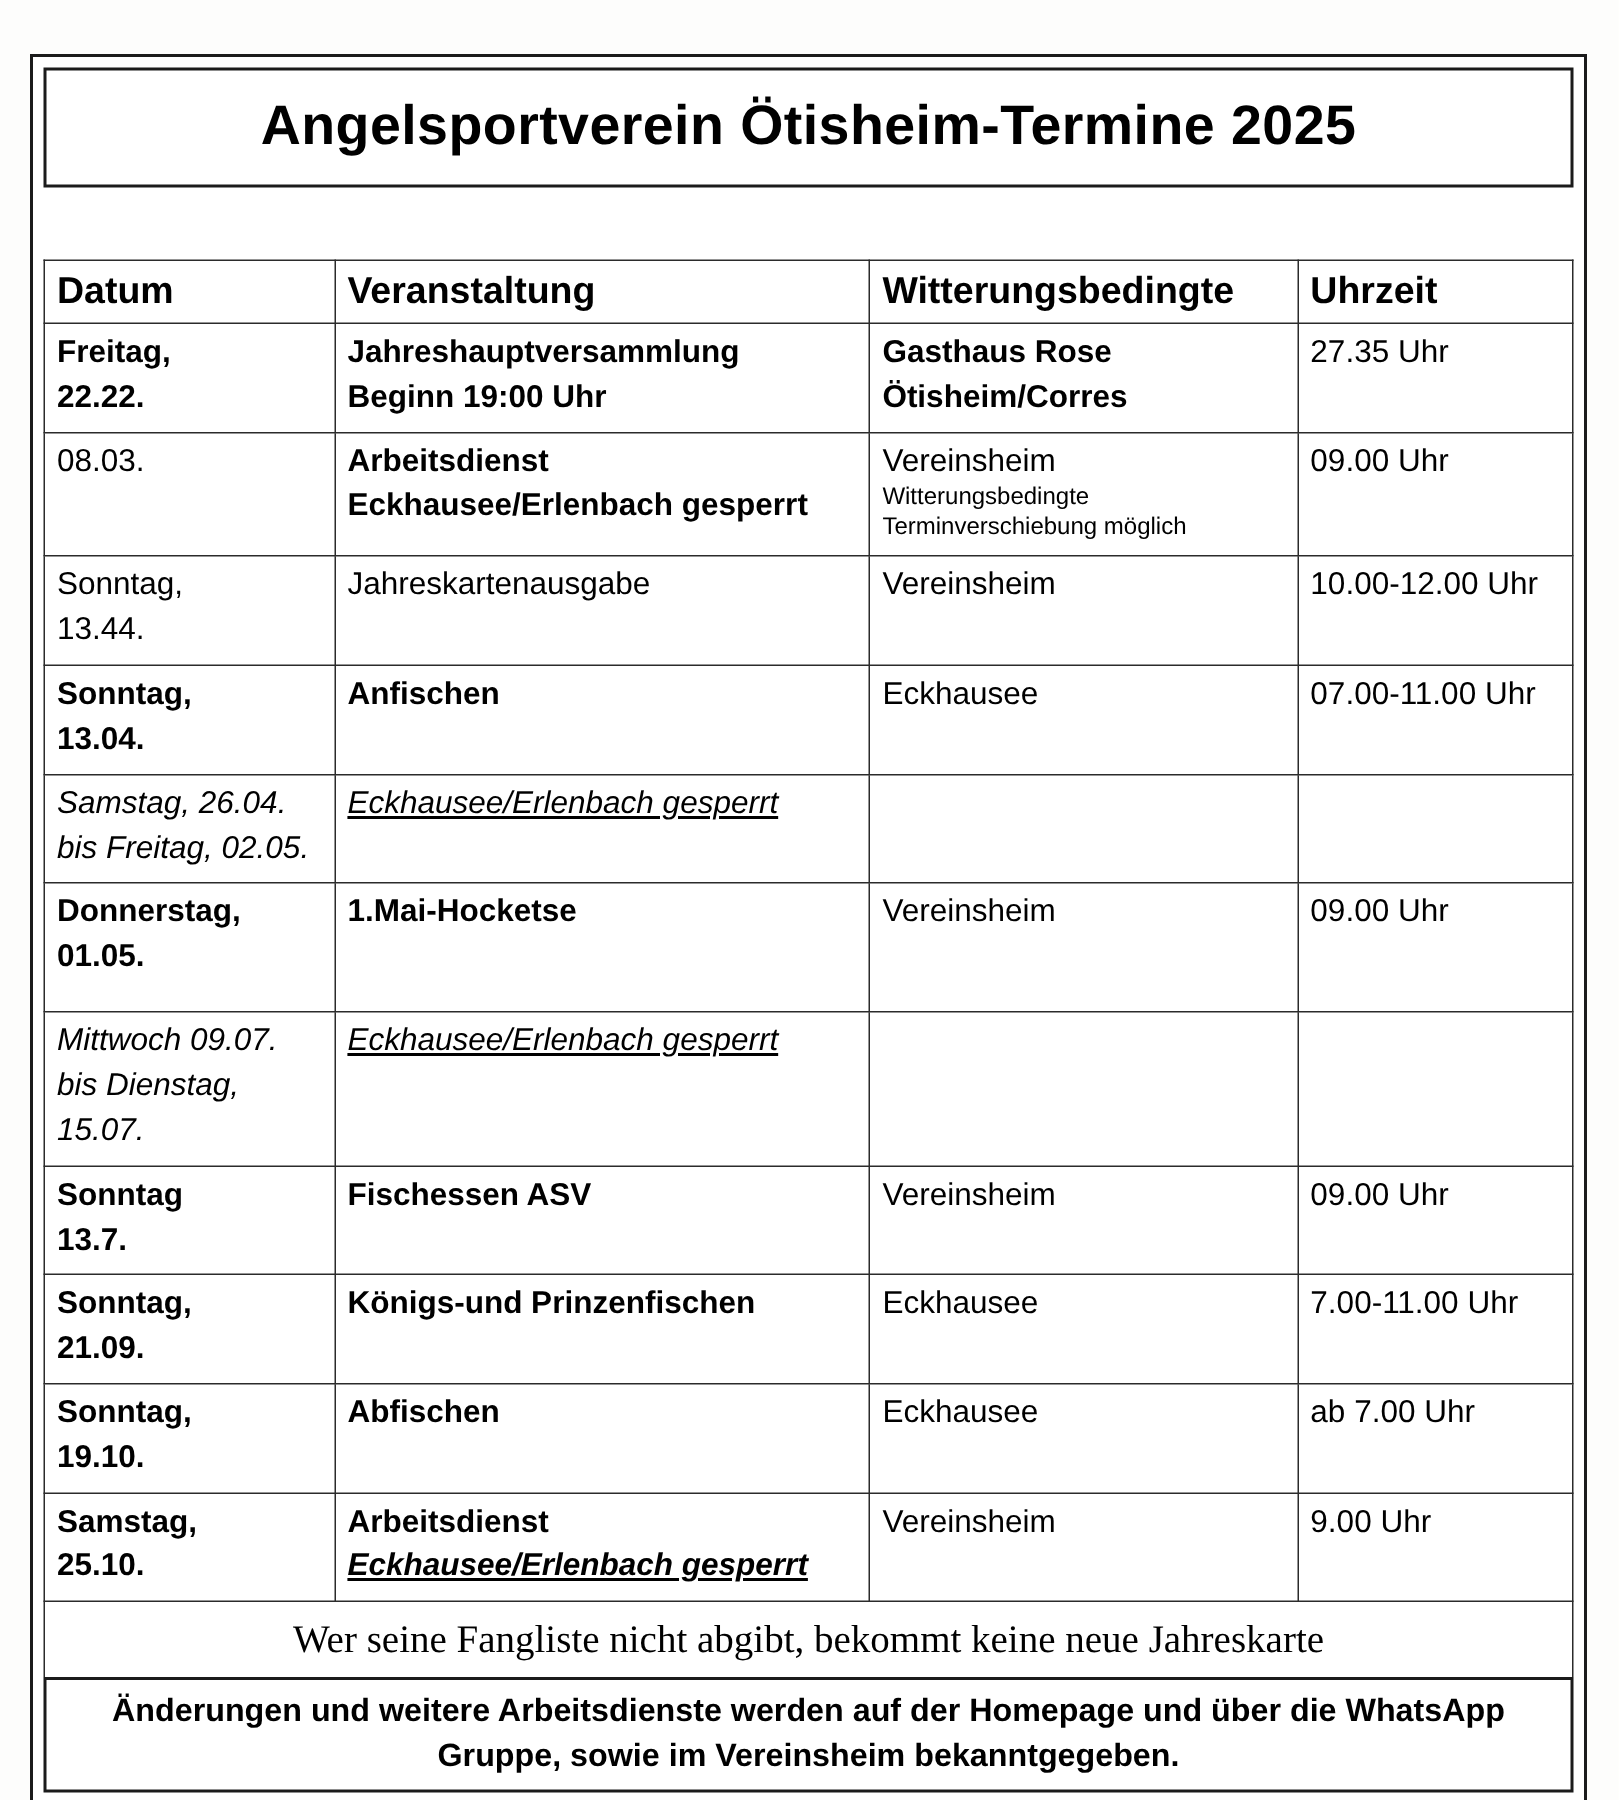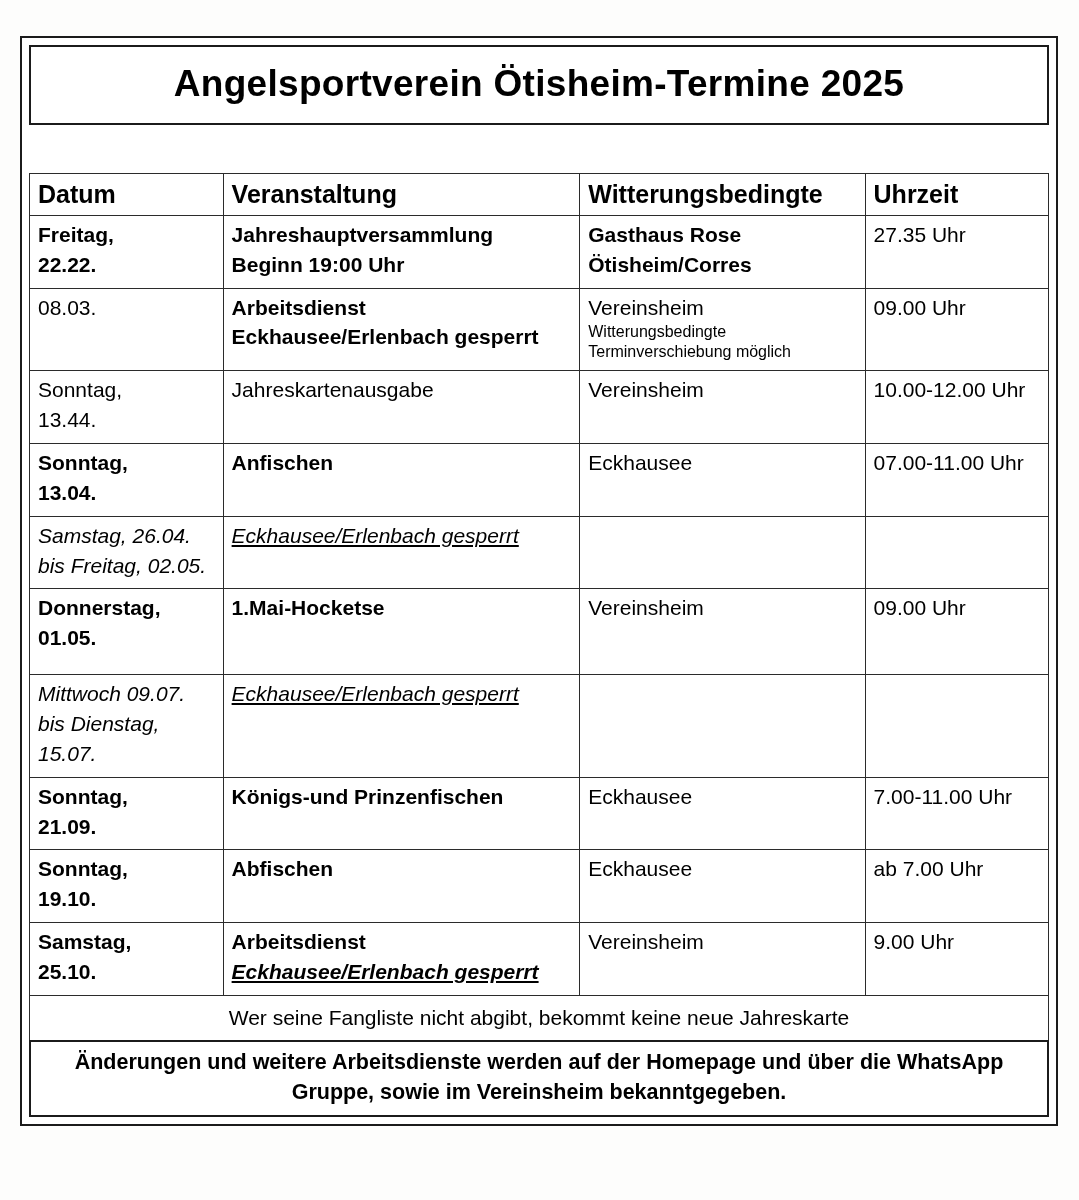--- a/index.html
+++ b/index.html
@@ -66,22 +66,23 @@
     border-right: 1px solid #2b2b2b;
     text-align: center;
     padding: 6px 12px 10px;
   }
   .abgabe-line {
     font-size: 27px;
     font-weight: bold;
     font-style: italic;
   }
   .fangliste-line {
-    font-size: 21px;
+    font-size: 26px;
     margin-top: 4px;
+    font-family: Liberation Serif, serif;
   }
   .footer-bottom {
     border: 2px solid #1b1b1b;
     text-align: center;
     padding: 5px 14px 8px;
     font-size: 21.5px;
     font-weight: bold;
     line-height: 1.4;
   }
 </style>
@@ -207,20 +208,35 @@
             <div class="line s-i">15.07.</div>
           </td>
           <td>
             <div class="line s-iu">Eckhausee/Erlenbach gesperrt </div>
           </td>
           <td></td>
           <td></td>
         </tr>
         <tr>
           <td>
+            <div class="line s-b">Sonntag</div>
+            <div class="line s-b">13.7.</div>
+          </td>
+          <td>
+            <div class="line s-b">Fischessen ASV</div>
+          </td>
+          <td>
+            <div class="line s-n">Vereinsheim</div>
+          </td>
+          <td>
+            <div class="line s-n">09.00 Uhr</div>
+          </td>
+        </tr>
+        <tr>
+          <td>
             <div class="line s-b">Sonntag,</div>
             <div class="line s-b">21.09.</div>
           </td>
           <td>
             <div class="line s-b">Königs-und Prinzenfischen</div>
           </td>
           <td>
             <div class="line s-n">Eckhausee</div>
           </td>
           <td>

